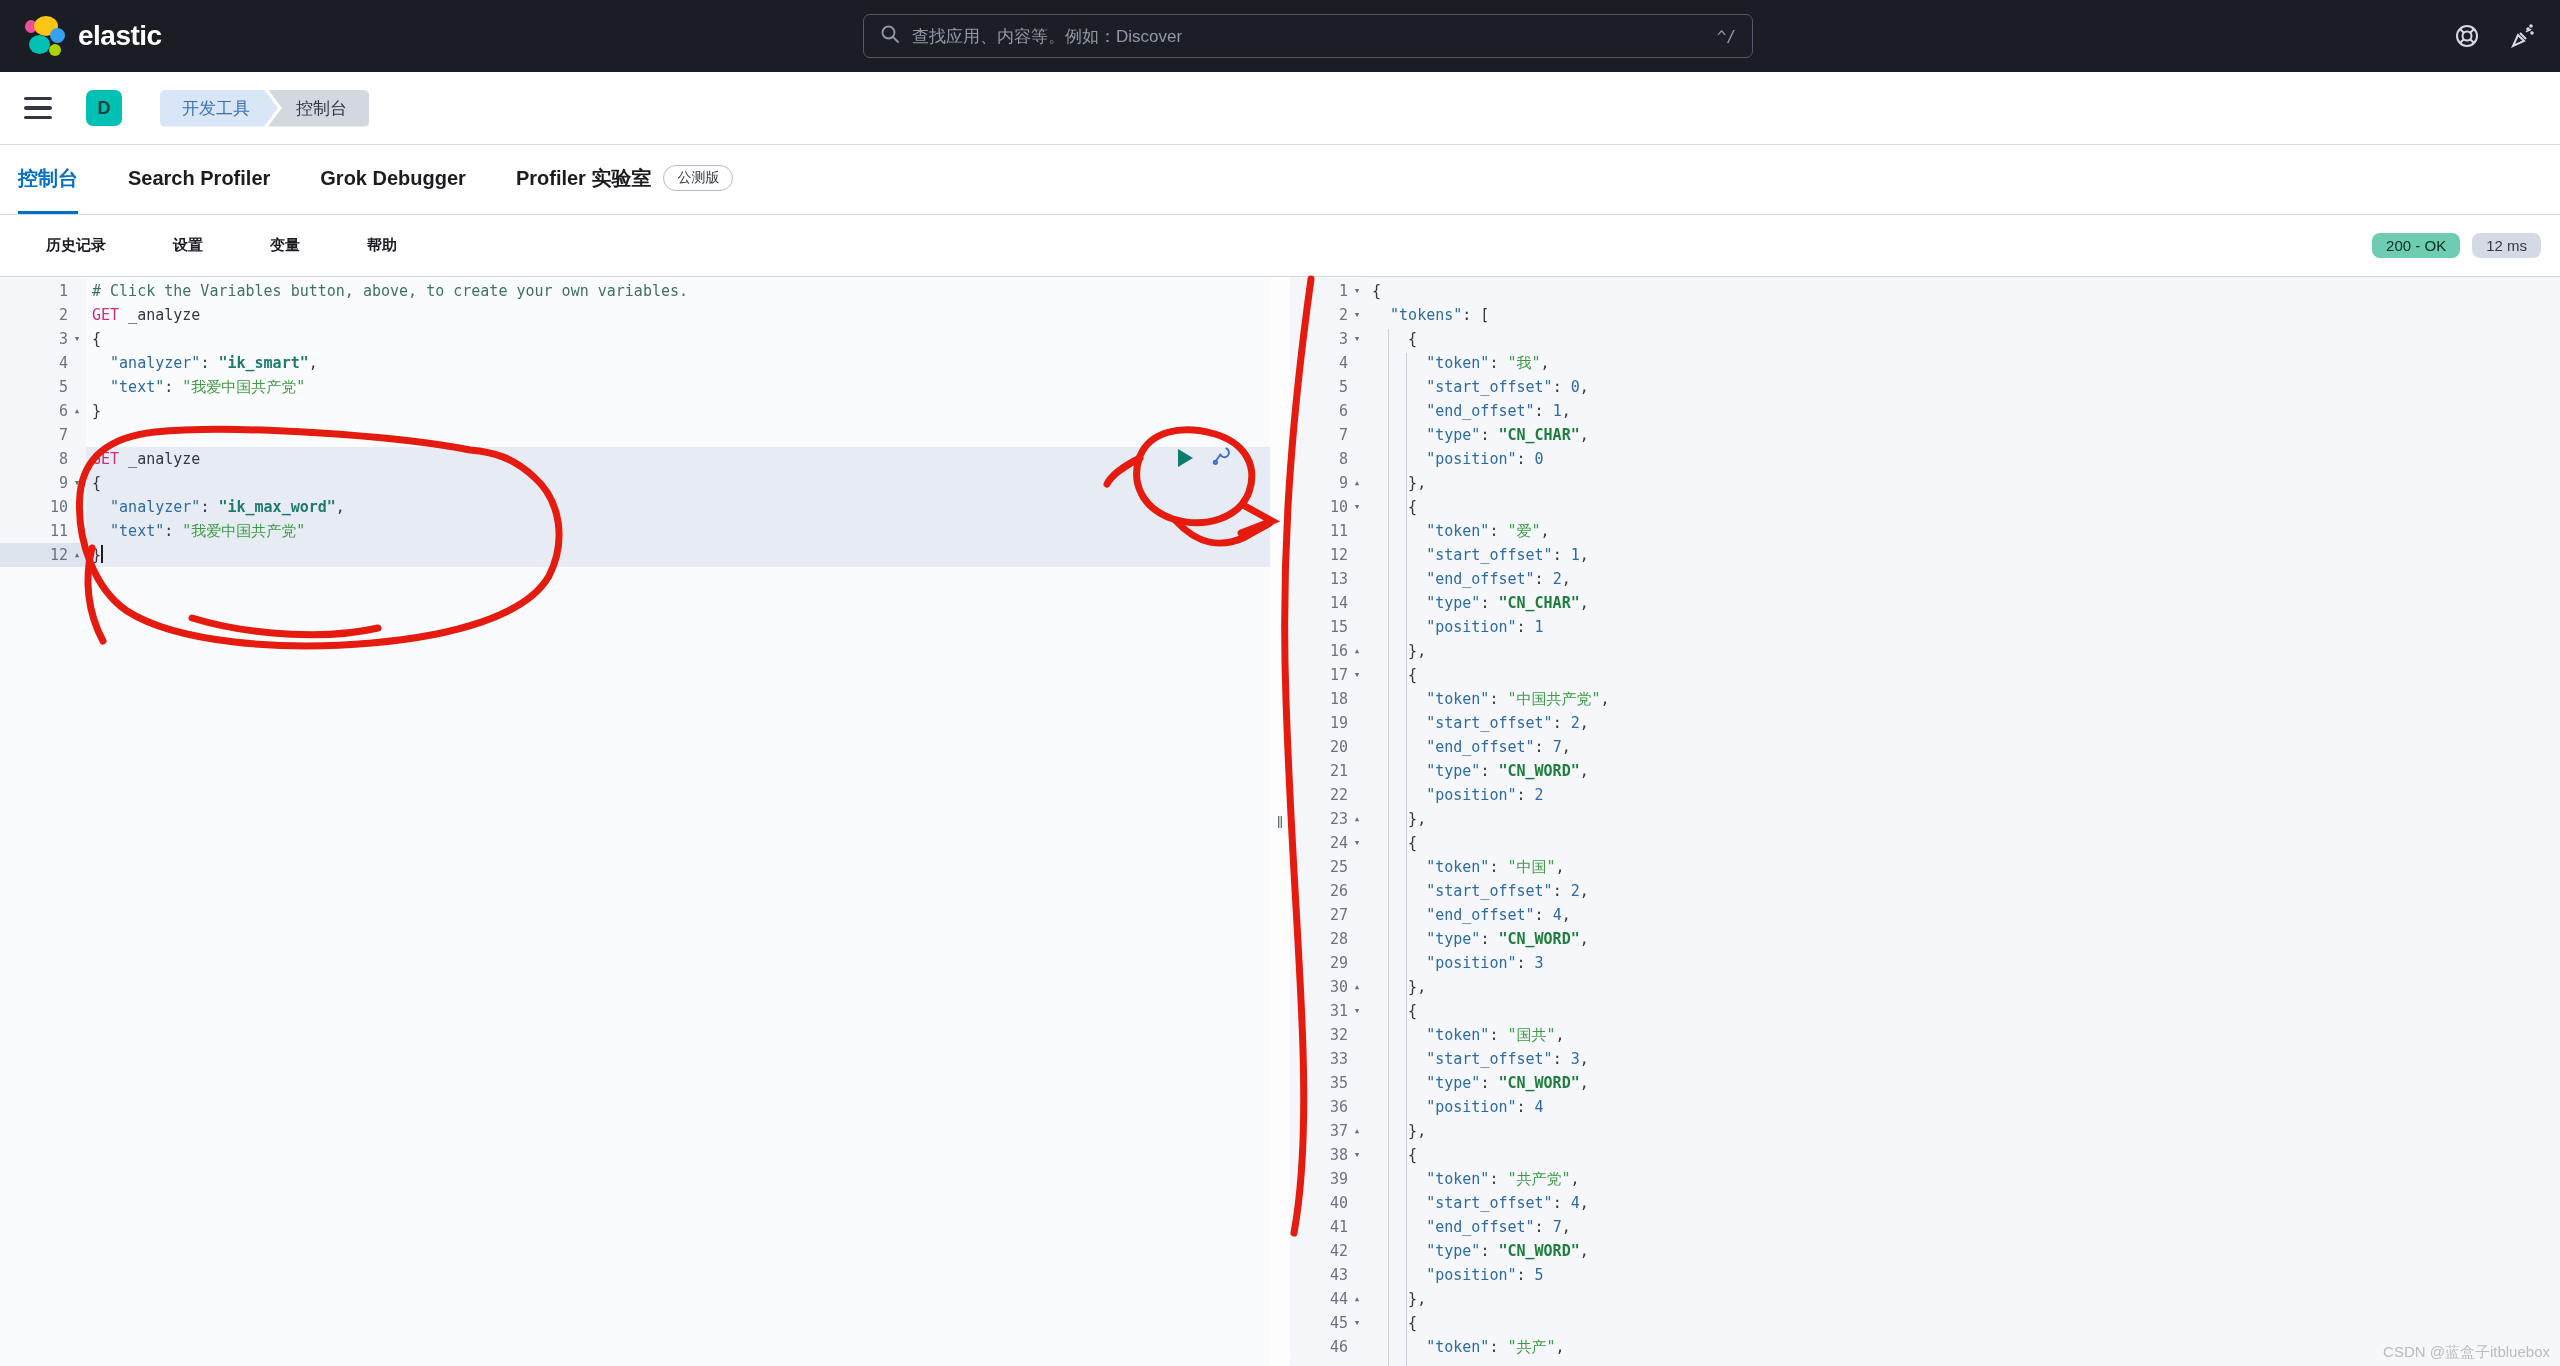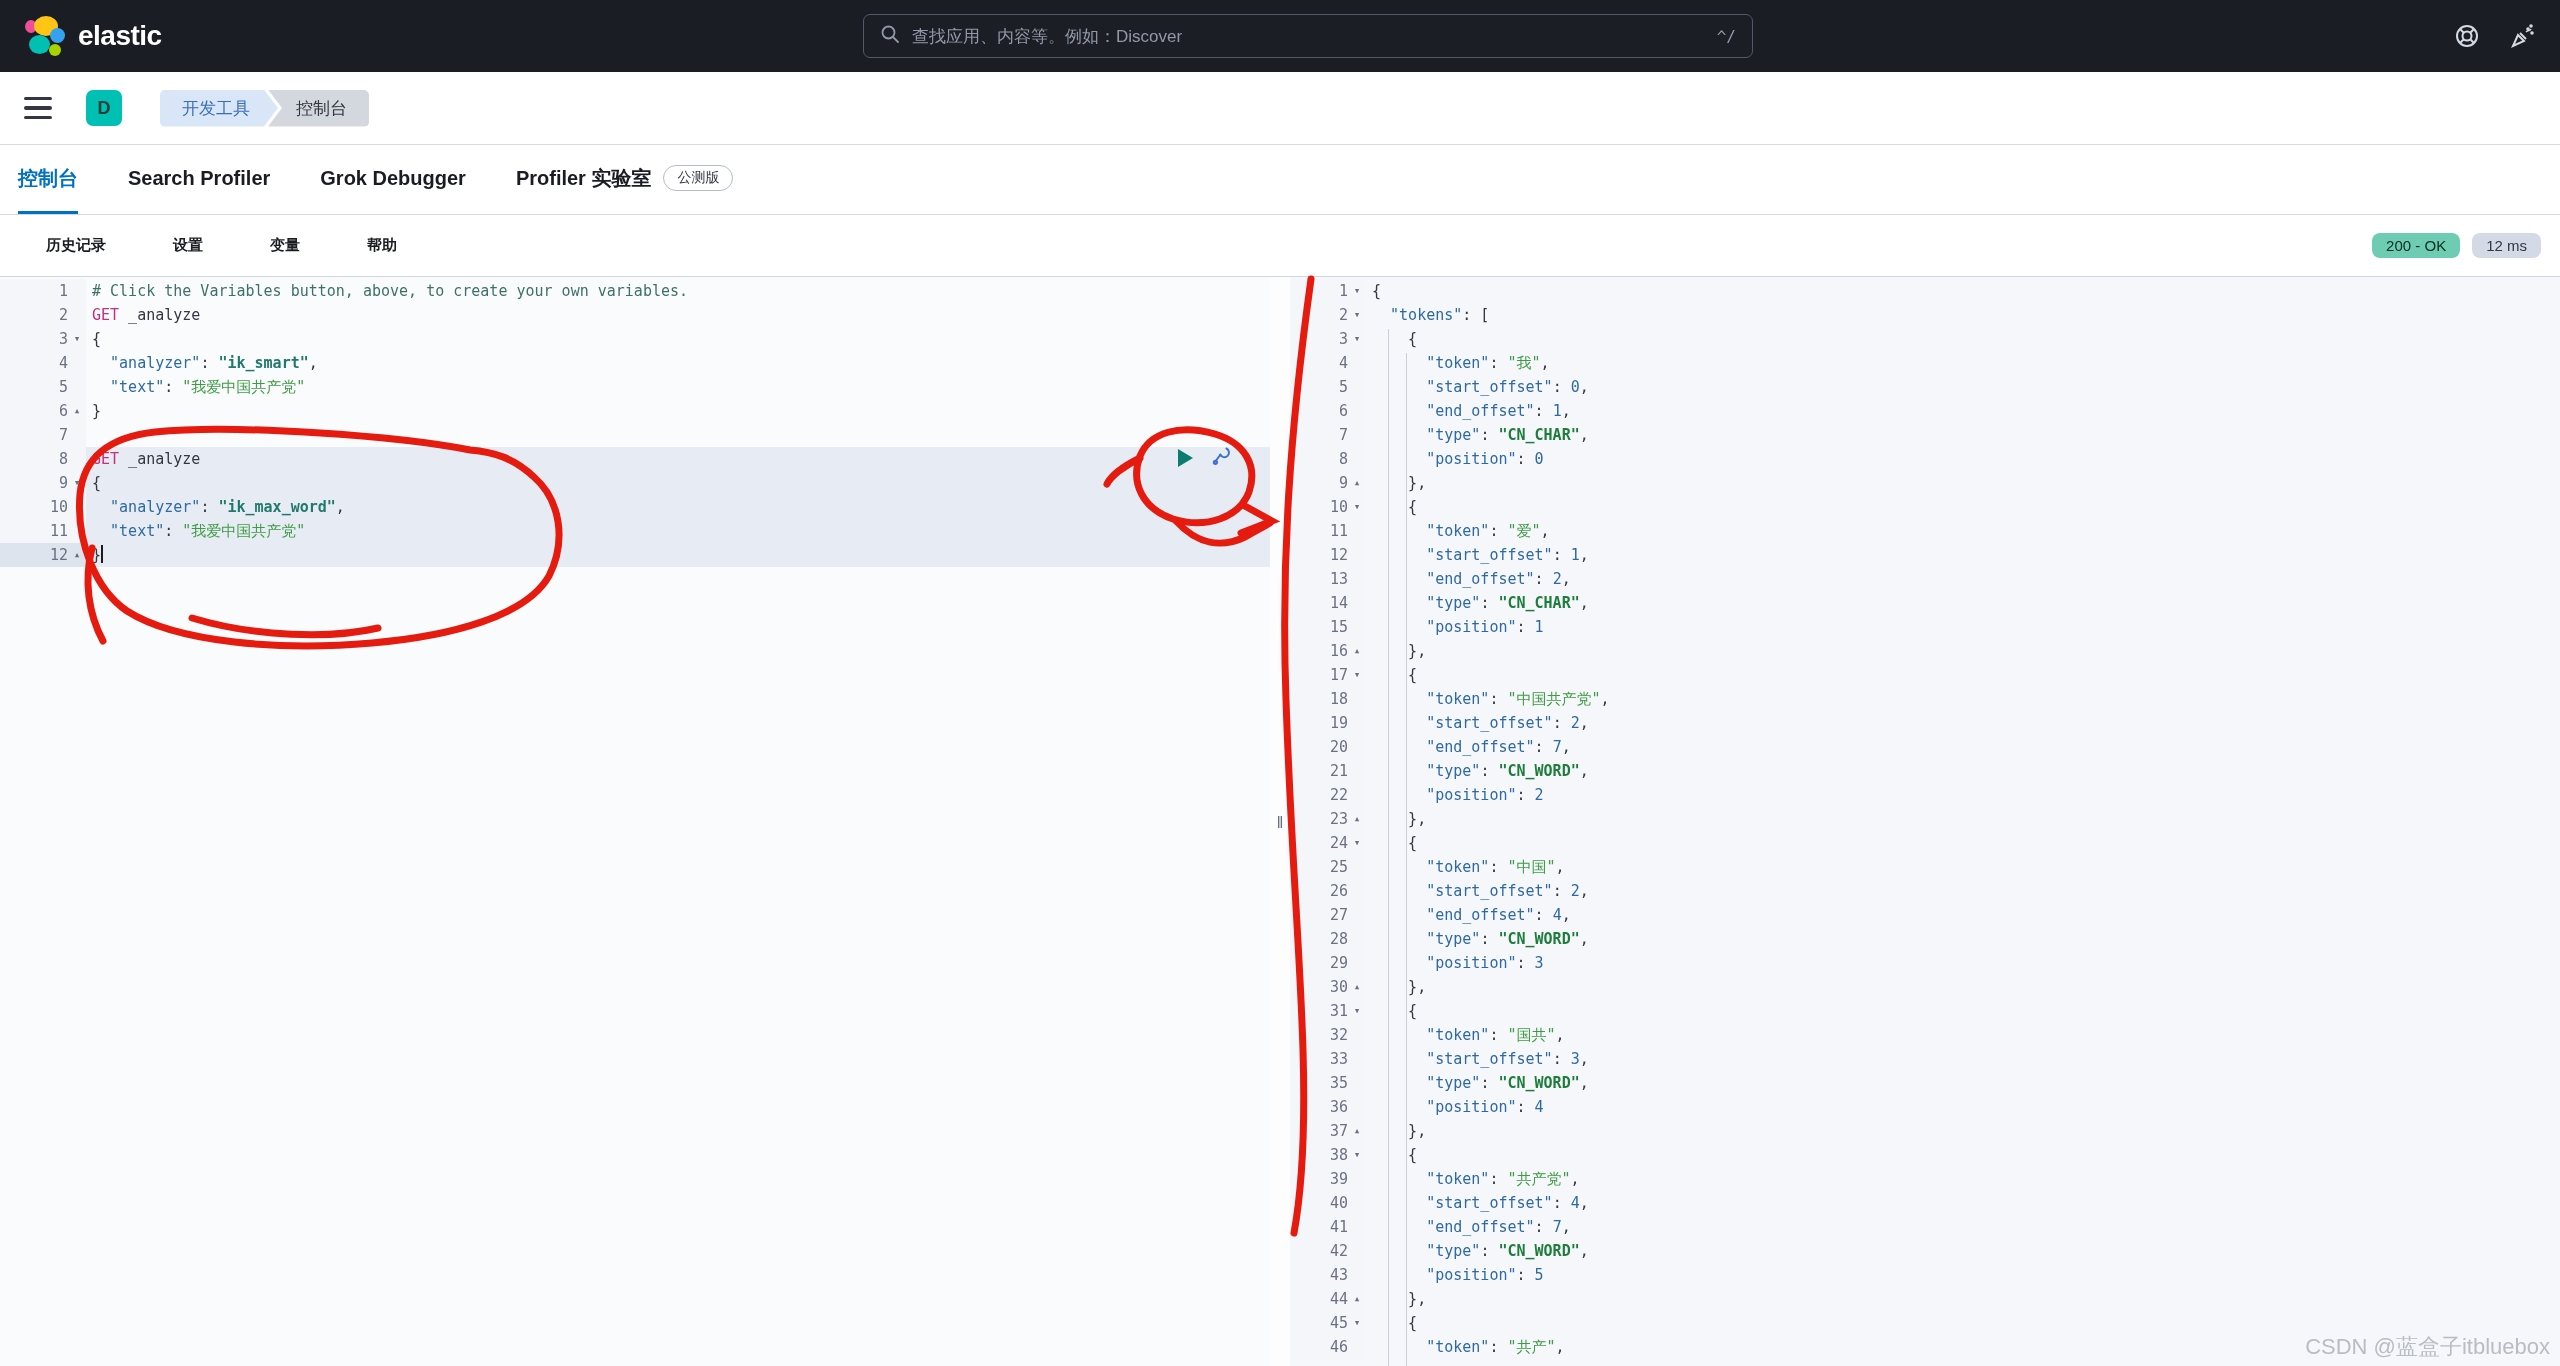--- a/index.html
+++ b/index.html
@@ -90,21 +90,21 @@
   .guide { position:absolute; width:1px; background:#c9d0da; }
   .req-actions { position:absolute; left:1178px; top:168px; display:flex; gap:18px;
     align-items:center; }
   .play-btn { width:0; height:0; border-left:15px solid #0b7c6e;
     border-top:9px solid transparent; border-bottom:9px solid transparent; cursor:pointer; }
 
   
   .annot { position:absolute; inset:0; pointer-events:none; z-index:50; }
 
   .watermark { position:absolute; right:10px; bottom:4px; color:#b8bcc3;
-    font-size:22px; z-index:40; }
+    font-size:15px; z-index:40; }
 </style>
 </head>
 <body>
 
 <div class="top-bar">
   <div class="logo">
     <span class="logo-mark">
       <i class="lm-pink"></i>
         <i class="lm-yellow"></i>
         <i class="lm-blue"></i>

